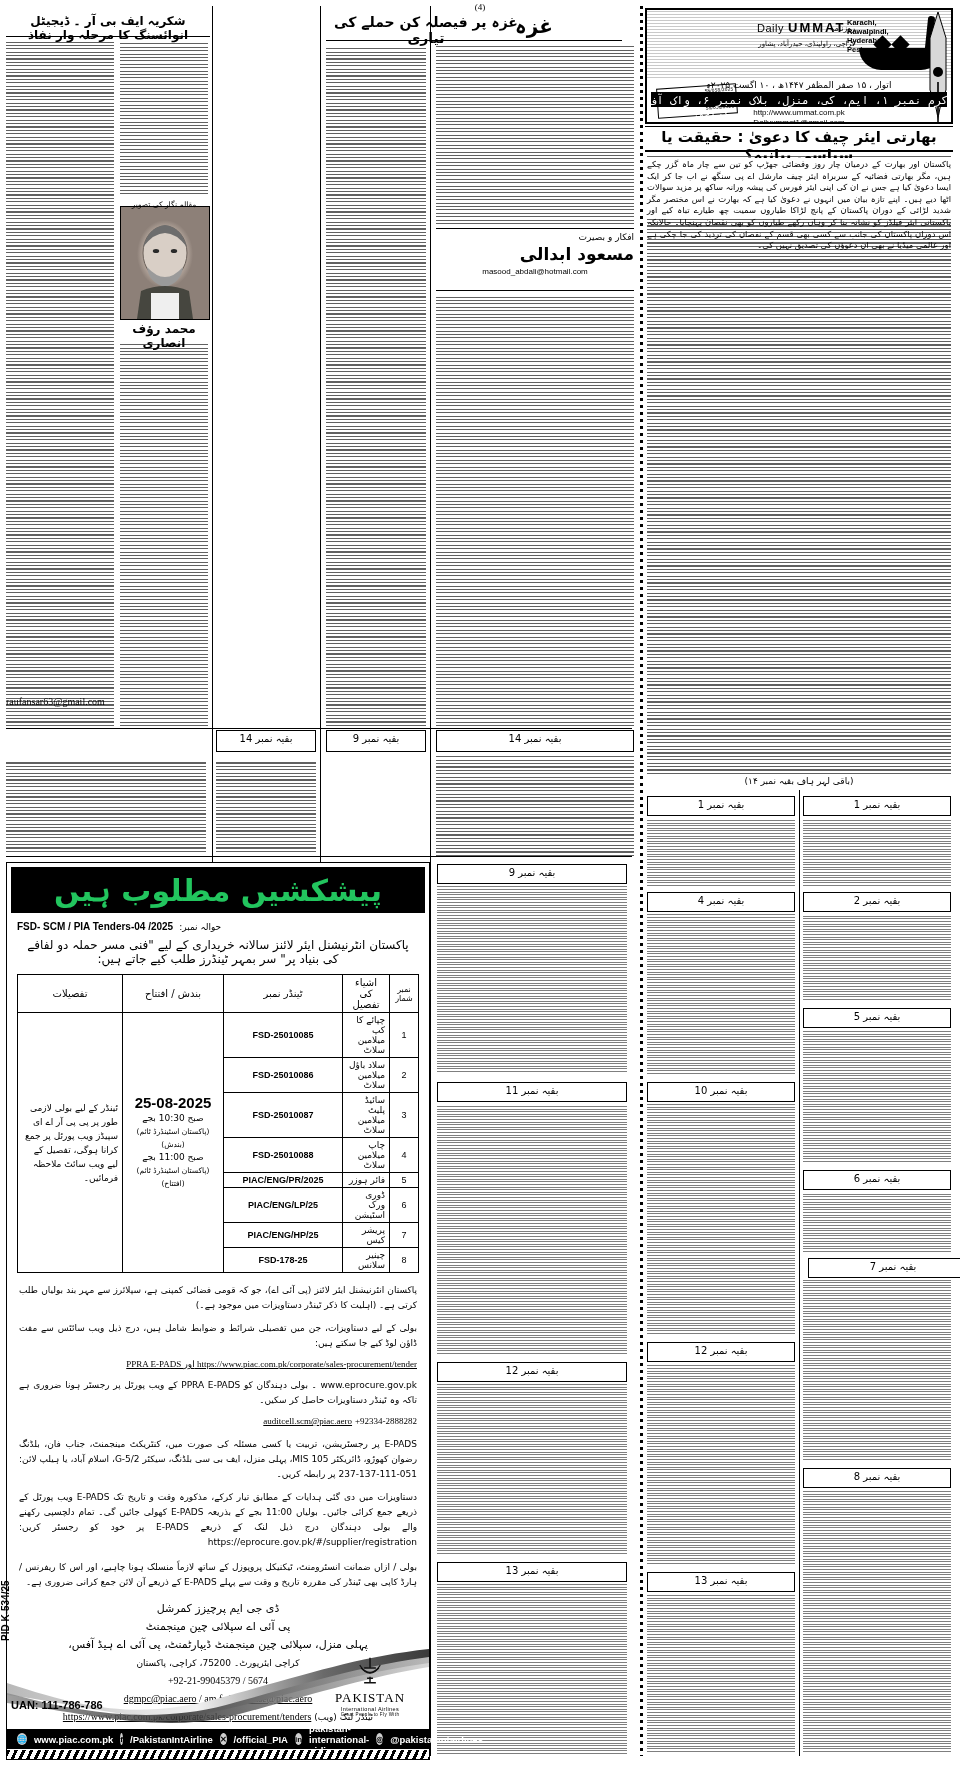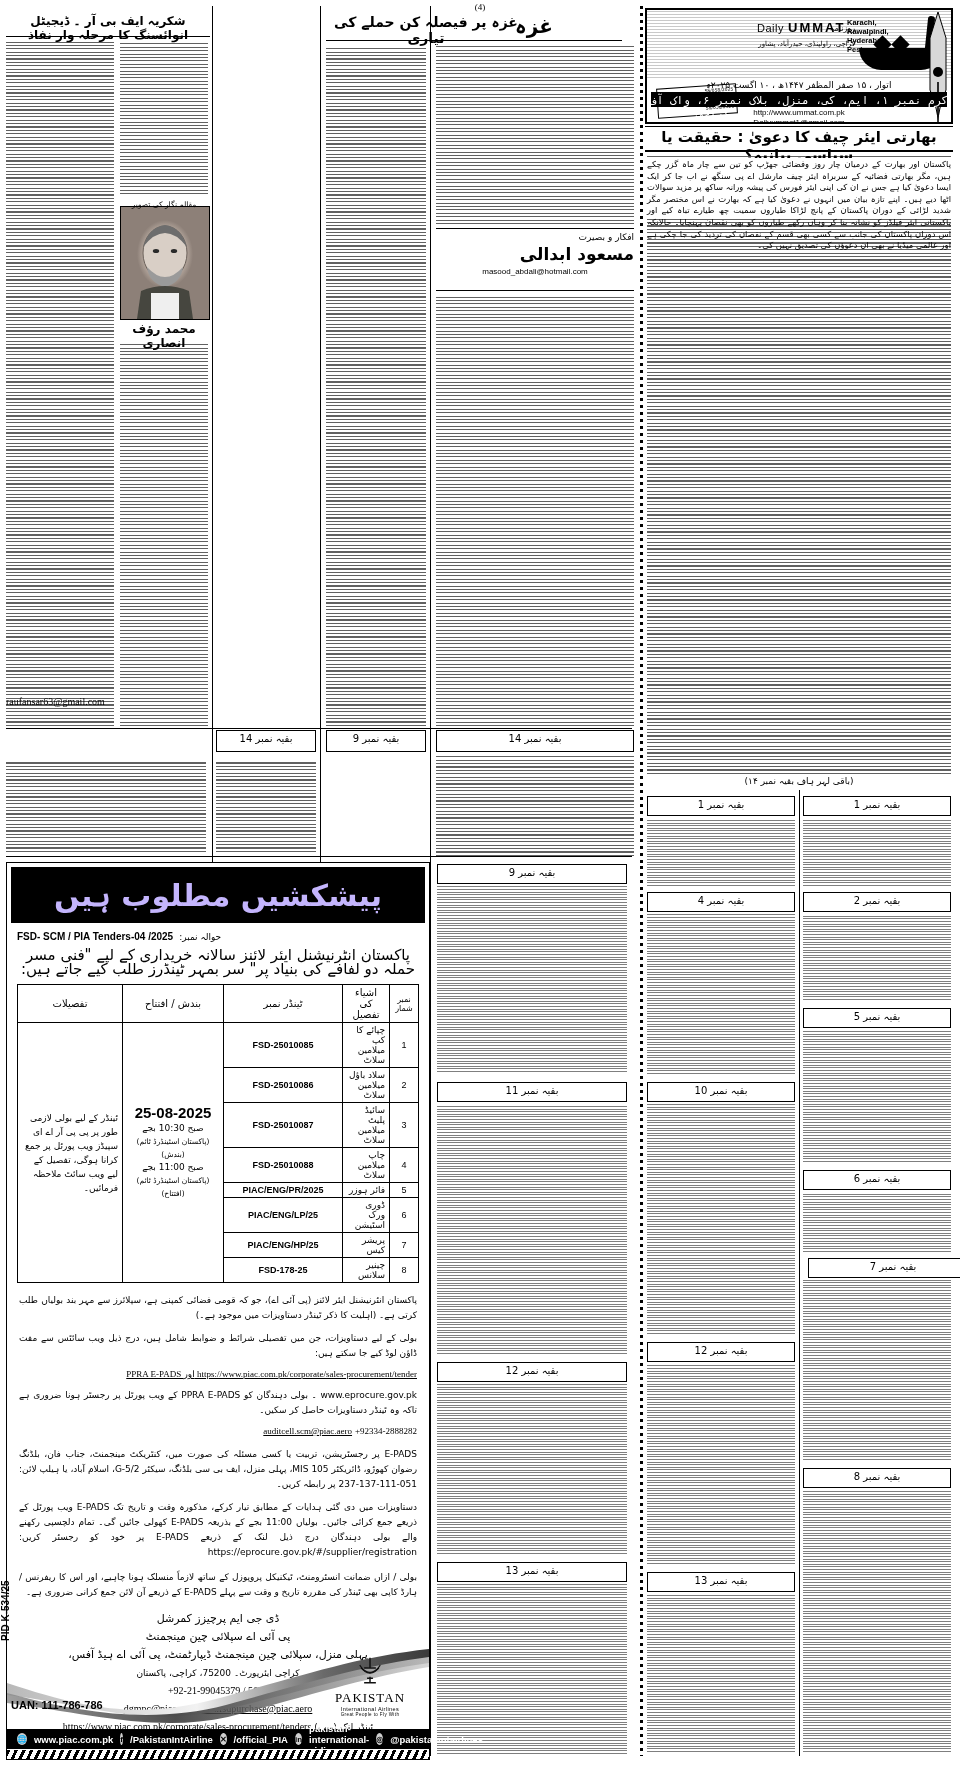--- a/index.html
+++ b/index.html
@@ -53,25 +53,25 @@
   .dotsep{position:absolute;width:3px;background-image:repeating-linear-gradient(180deg,#000 0 3px,transparent 3px 7px);}
 
   
   .art-head{direction:rtl;text-align:center;font-family:"DejaVu Sans",sans-serif;font-weight:700;}
 
   
   .photo-frame{position:absolute;border:1px solid #000;background:#efefef;overflow:hidden;}
 
   
   .ad{position:absolute;left:6px;top:862px;width:424px;height:898px;border:1px solid #000;box-sizing:border-box;background:#fff;}
-  .ad-banner{margin:4px;height:56px;background:#000;color:#c4b5fd;display:flex;align-items:center;justify-content:center;}
+  .ad-banner{margin:4px;height:46px;background:#000;color:#22c55e;display:flex;align-items:center;justify-content:center;}
   .ad-banner span{direction:rtl;font-family:"DejaVu Sans",sans-serif;font-weight:700;font-size:30px;}
   .ad-ref{display:flex;justify-content:flex-start;align-items:baseline;gap:6px;padding:4px 10px 0 10px;font-size:10px;font-family:"Liberation Sans",sans-serif;font-weight:600;}
   .ad-ref .lbl{direction:rtl;font-family:"DejaVu Sans",sans-serif;font-size:9px;font-weight:400;}
-  .ad-intro{direction:rtl;text-align:center;font-family:"DejaVu Sans",sans-serif;font-size:15px;padding:6px 12px 4px 12px;line-height:14px;}
+  .ad-intro{direction:rtl;text-align:center;font-family:"DejaVu Sans",sans-serif;font-size:12px;padding:6px 12px 4px 12px;line-height:14px;}
   table.tender{width:402px;margin:4px auto 0 auto;border-collapse:collapse;}
   table.tender th,table.tender td{border:1px solid #000;padding:2px 4px;font-size:9px;}
   table.tender th{direction:rtl;font-family:"DejaVu Sans",sans-serif;font-weight:400;font-size:10px;text-align:center;height:22px;}
   td.sr{text-align:center;width:20px;font-family:"Liberation Sans",sans-serif;font-size:10px;}
   td.desc{direction:rtl;text-align:right;font-family:"DejaVu Sans",sans-serif;font-size:9px;}
   td.tno{text-align:center;font-family:"Liberation Sans",sans-serif;font-weight:700;font-size:10px;width:110px;}
   td.datecell{text-align:center;vertical-align:middle;width:92px;direction:rtl;font-family:"DejaVu Sans",sans-serif;font-size:9px;line-height:13px;}
   td.datecell b{font-family:"Liberation Sans",sans-serif;font-size:15px;letter-spacing:-.4px;}
   td.remarks{direction:rtl;text-align:right;font-family:"DejaVu Sans",sans-serif;font-size:8.5px;line-height:14px;width:96px;vertical-align:middle;}
   .ad-note{direction:rtl;font-family:"DejaVu Sans",sans-serif;font-size:9px;line-height:15px;padding:6px 12px 0 12px;text-align:justify;}

